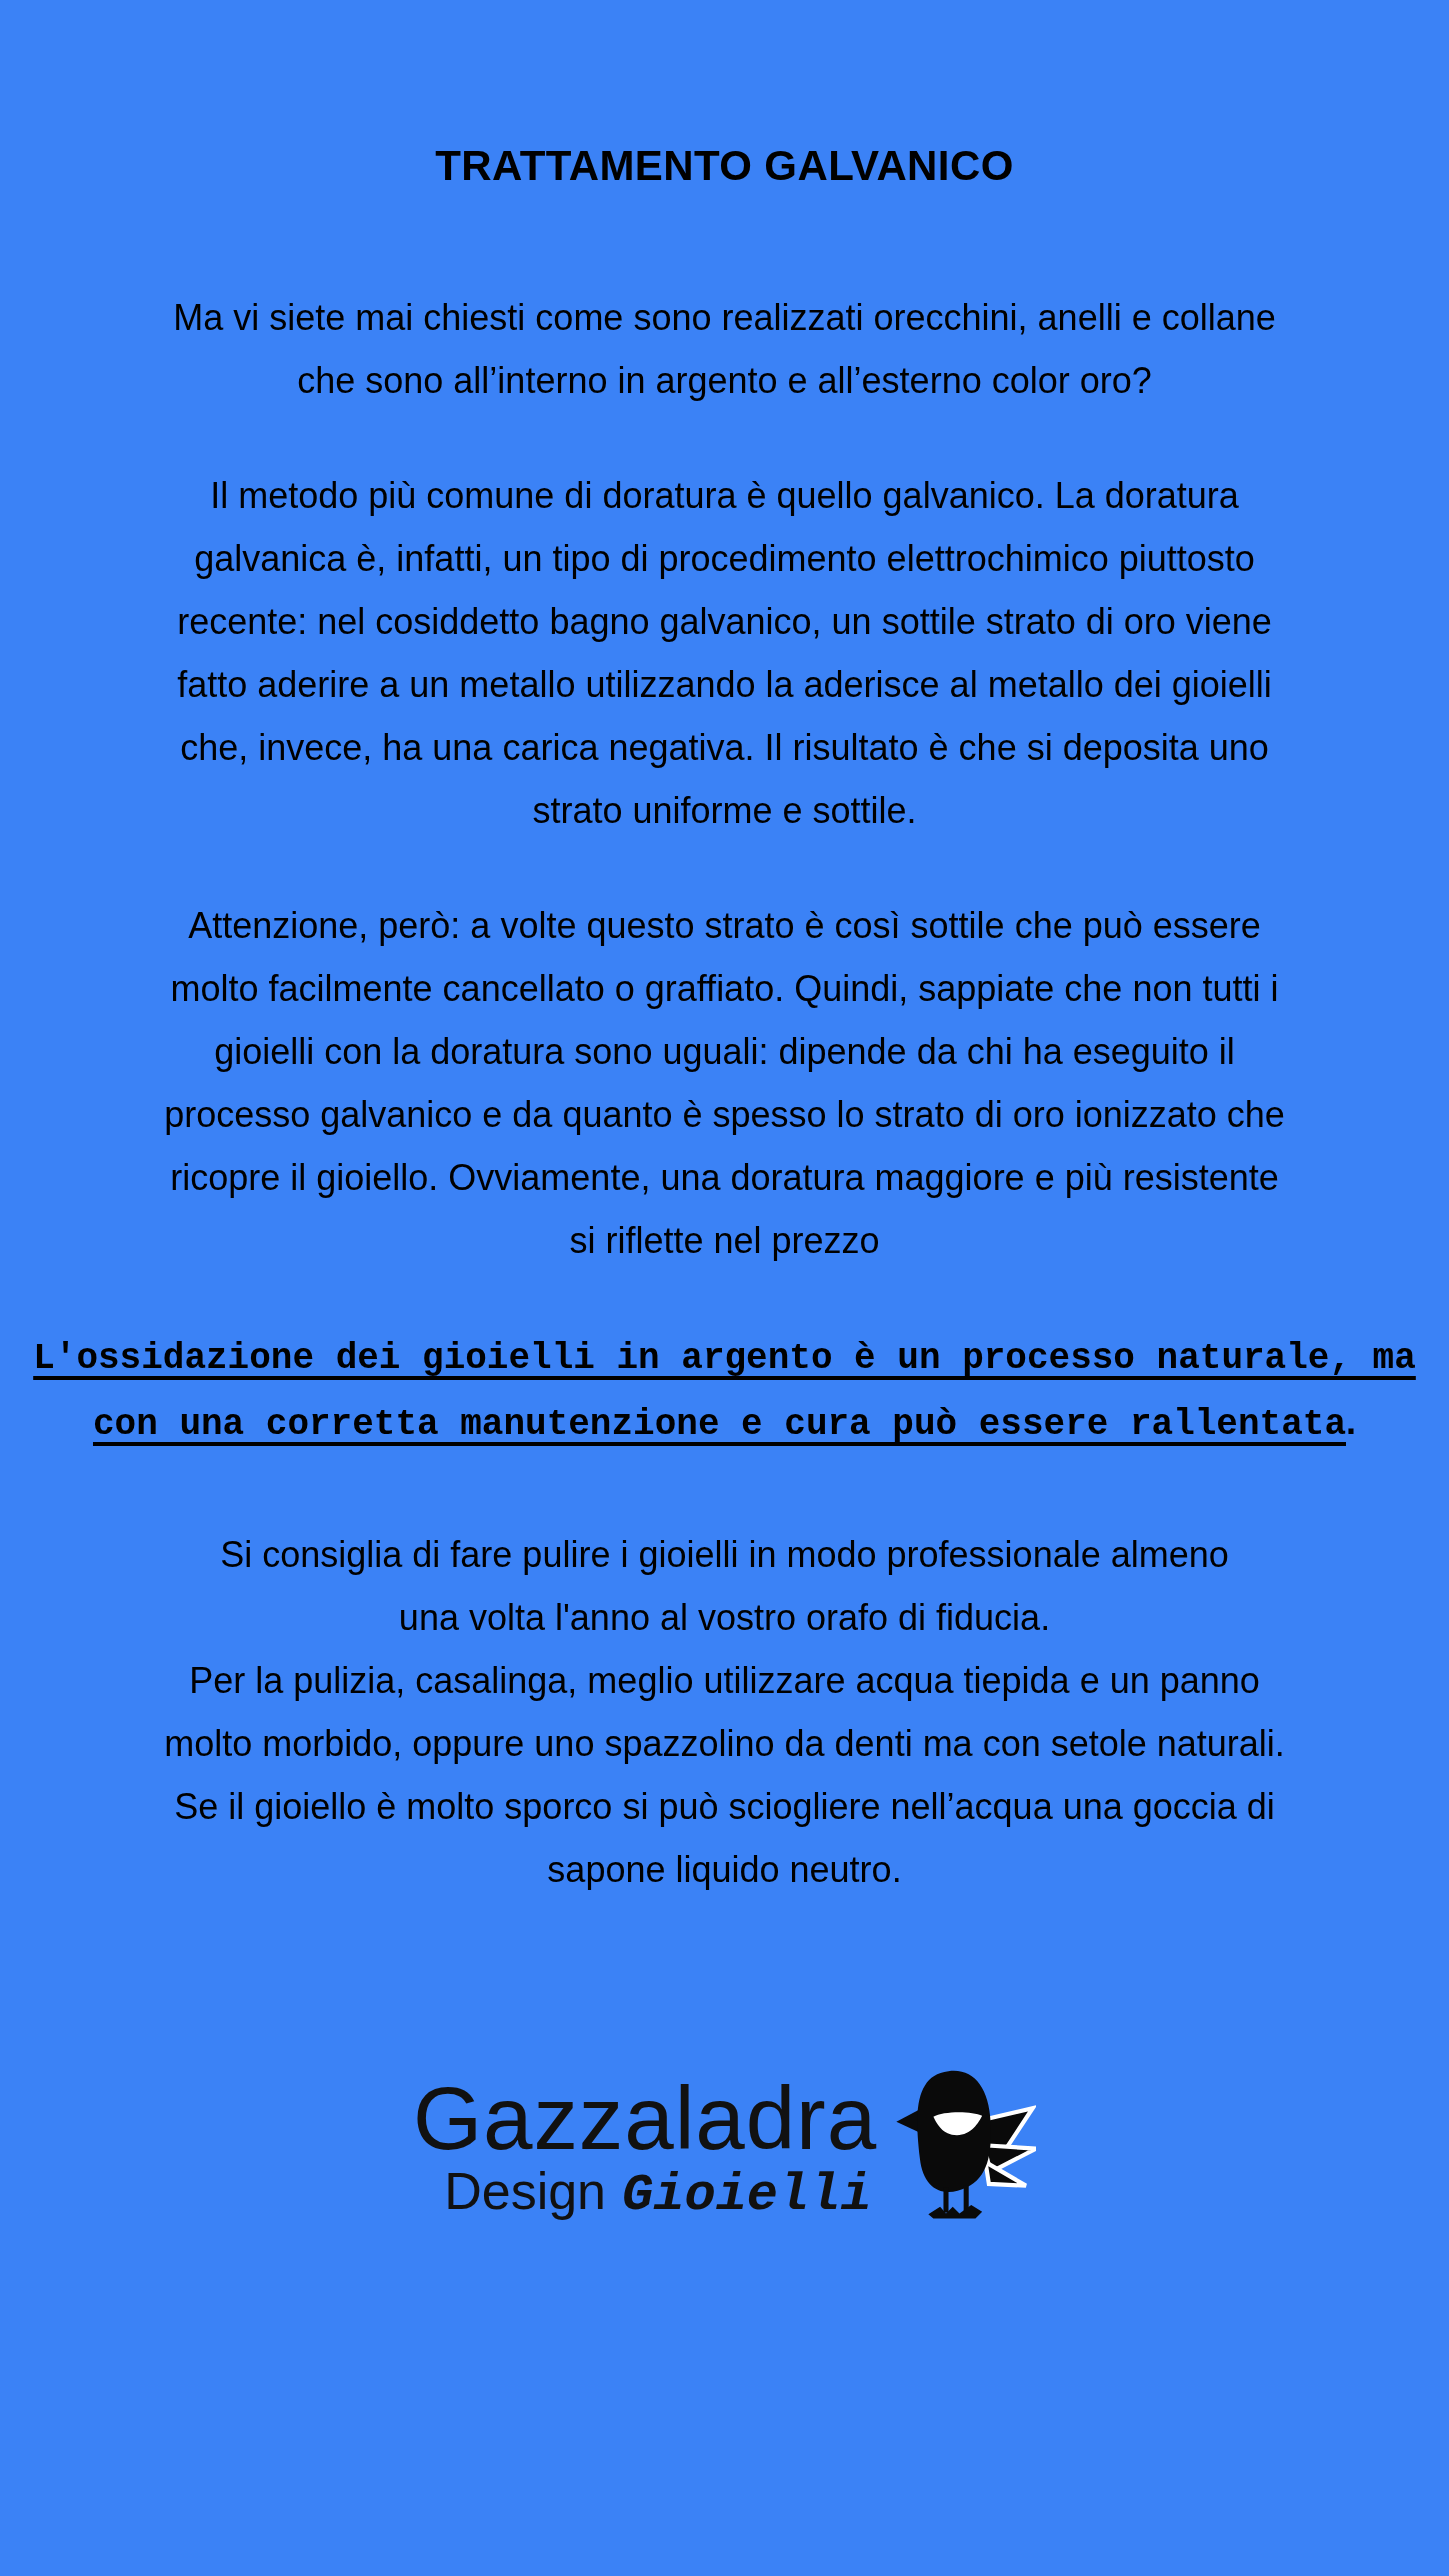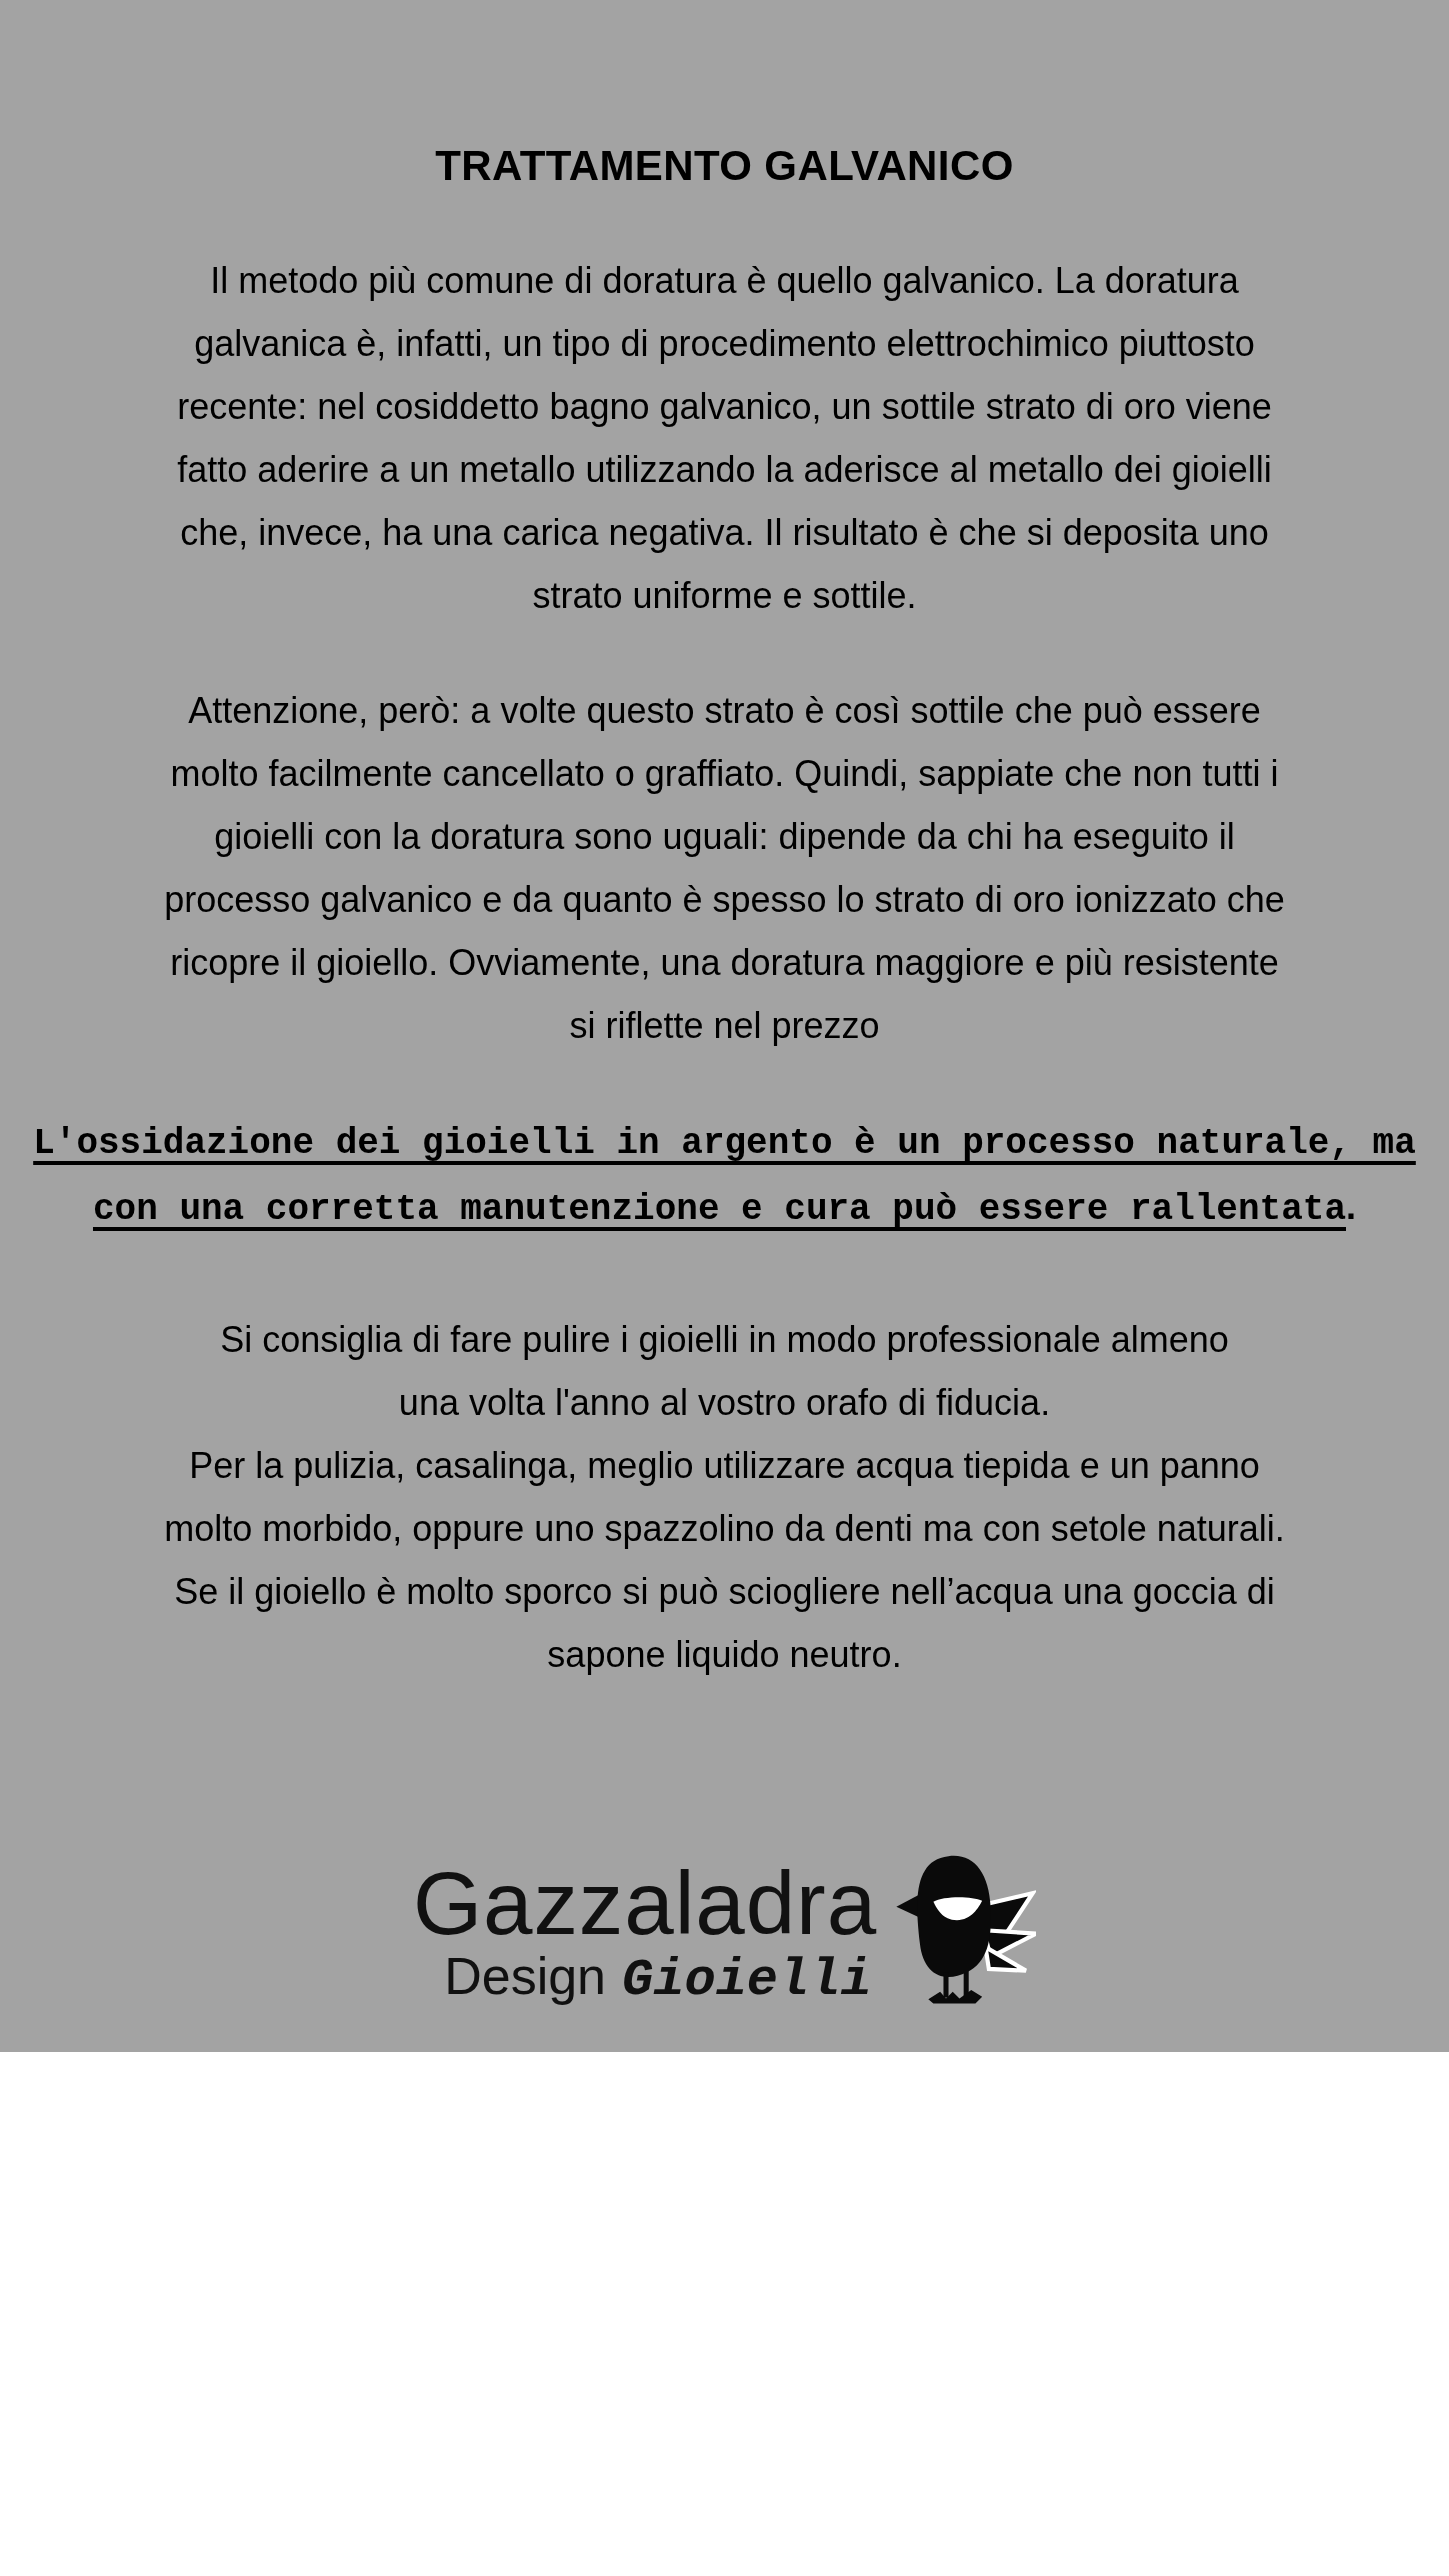--- a/index.html
+++ b/index.html
@@ -1,20 +1,20 @@
 <!DOCTYPE html>
 <html style="font-size:14.3px"><head>
 <meta charset="utf-8">
 <style>
   html, body { margin: 0; padding: 0; background: #ffffff; }
   .page {
     position: relative;
     width: 1449px;
-    height: 2052px;
-    background: #a3a3a3;
+    height: 2576px;
+    background: #3b82f6;
     overflow: hidden;
     font-family: "Liberation Sans", "DejaVu Sans", sans-serif;
     color: #000000;
   }
   .content {
     padding: 134px 21.5px 0;
     text-align: center;
   }
   .title {
     font-size: 42px;
@@ -80,20 +80,22 @@
   .bird { display: block; margin-bottom: 1.8px; }
 </style>
 </head>
 <body>
 
 <div class="page">
   <div class="content">
 
     <h1 class="title">TRATTAMENTO GALVANICO</h1>
 
+    <p class="para first">Ma vi siete mai chiesti come sono realizzati orecchini, anelli e collane
+che sono all’interno in argento e all’esterno color oro?</p>
 
 
     <p class="para">Il metodo più comune di doratura è quello galvanico. La doratura
 galvanica è, infatti, un tipo di procedimento elettrochimico piuttosto
 recente: nel cosiddetto bagno galvanico, un sottile strato di oro viene
 fatto aderire a un metallo utilizzando la aderisce al metallo dei gioielli
 che, invece, ha una carica negativa. Il risultato è che si deposita uno
 strato uniforme e sottile.</p>
 
     <p class="para">Attenzione, però: a volte questo strato è così sottile che può essere

